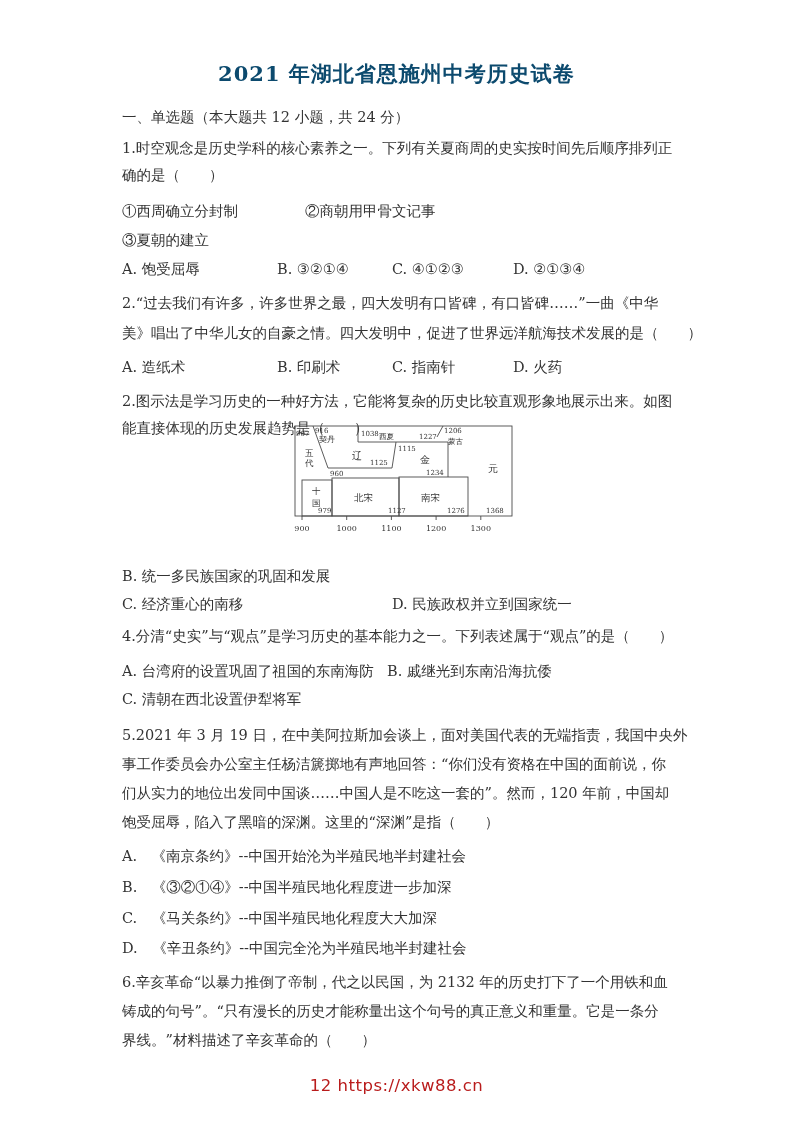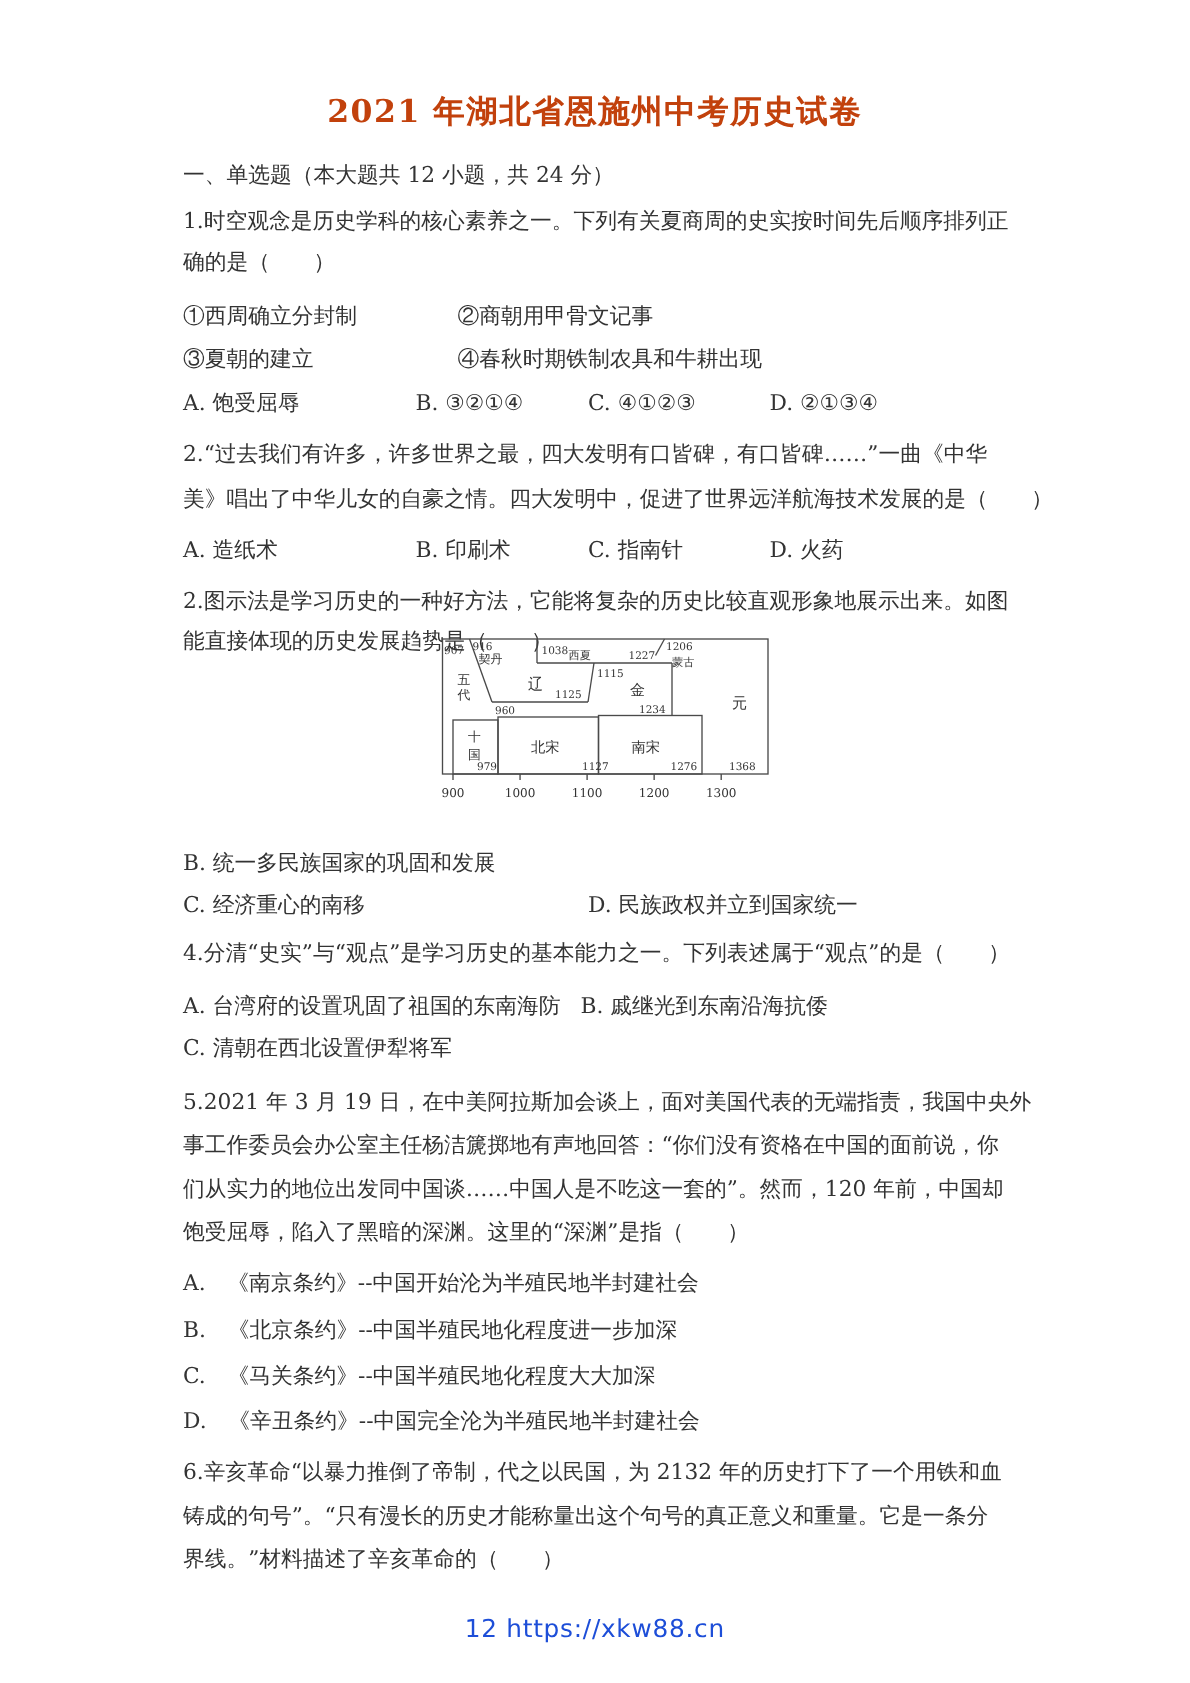--- a/index.html
+++ b/index.html
@@ -7,60 +7,59 @@
   body {
     position:relative;
     width:793px; height:1122px;
     font-family:"DejaVu Serif","Liberation Serif",serif;
     color:#333333;
     overflow:hidden;
   }
   .title {
     position:absolute; top:60px; left:0; width:793px;
     text-align:center; font-size:21px; font-weight:bold;
-    letter-spacing:1px; color:#c2410c;
+    letter-spacing:1px; color:#0c4a6e;
   }
   .line {
     position:absolute; left:122px; width:556px;
     font-size:14.5px; line-height:22px; white-space:pre; color:#333;
   }
   .row {
     position:absolute; left:122px; width:556px;
     display:flex; font-size:14.5px; line-height:22px; white-space:pre; color:#333;
   }
   .row span { display:inline-block; }
   .w183{width:183px} .w155{width:155px} .w115{width:115px} .w121{width:121px}
   .w270{width:270px} .w265{width:265px}
   .diagram {
     position:absolute; left:292px; top:423px; width:226px; height:113px;
   }
   .diagram svg text { font-family:"DejaVu Serif","Liberation Serif",serif; fill:#333; }
   .diagram svg path, .diagram svg rect { stroke:#4a4a4a; stroke-width:0.9; fill:none; }
   .footer {
     position:absolute; top:1076px; left:0; width:793px;
     text-align:center; font-family:"DejaVu Sans","Liberation Sans",sans-serif;
-    font-size:16.5px; color:#1d4ed8; letter-spacing:0.5px;
+    font-size:16.5px; color:#b91c1c; letter-spacing:0.5px;
   }
 </style>
 </head>
 <body>
 
 <div class="title">2021 年湖北省恩施州中考历史试卷</div>
 
 <div class="line" style="top:106px">一、单选题（本大题共 12 小题，共 24 分）</div>
 
 <div class="line" style="top:137px">1.时空观念是历史学科的核心素养之一。下列有关夏商周的史实按时间先后顺序排列正</div>
 <div class="line" style="top:164px">确的是（　　）</div>
 <div class="row" style="top:200px">
   <span class="w183">①西周确立分封制</span>
   <span>②商朝用甲骨文记事</span>
 </div>
 <div class="row" style="top:229px">
   <span class="w183">③夏朝的建立</span>
-  <span>④春秋时期铁制农具和牛耕出现</span>
 </div>
 <div class="row" style="top:258px">
   <span class="w155">A. 饱受屈辱</span>
   <span class="w115">B. ③②①④</span>
   <span class="w121">C. ④①②③</span>
   <span>D. ②①③④</span>
 </div>
 
 <div class="line" style="top:292px">2.“过去我们有许多，许多世界之最，四大发明有口皆碑，有口皆碑……”一曲《中华</div>
 <div class="line" style="top:322px">美》唱出了中华儿女的自豪之情。四大发明中，促进了世界远洋航海技术发展的是（　　）</div>
@@ -138,21 +137,21 @@
 </div>
 <div class="row" style="top:688px">
   <span class="w265">C. 清朝在西北设置伊犁将军</span>
 </div>
 
 <div class="line" style="top:724px">5.2021 年 3 月 19 日，在中美阿拉斯加会谈上，面对美国代表的无端指责，我国中央外</div>
 <div class="line" style="top:753px">事工作委员会办公室主任杨洁篪掷地有声地回答：“你们没有资格在中国的面前说，你</div>
 <div class="line" style="top:782px">们从实力的地位出发同中国谈……中国人是不吃这一套的”。然而，120 年前，中国却</div>
 <div class="line" style="top:811px">饱受屈辱，陷入了黑暗的深渊。这里的“深渊”是指（　　）</div>
 <div class="line" style="top:845px">A.　《南京条约》--中国开始沦为半殖民地半封建社会</div>
-<div class="line" style="top:876px">B.　《北京条约》--中国半殖民地化程度进一步加深</div>
+<div class="line" style="top:876px">B.　《③②①④》--中国半殖民地化程度进一步加深</div>
 <div class="line" style="top:907px">C.　《马关条约》--中国半殖民地化程度大大加深</div>
 <div class="line" style="top:937px">D.　《辛丑条约》--中国完全沦为半殖民地半封建社会</div>
 
 <div class="line" style="top:971px">6.辛亥革命“以暴力推倒了帝制，代之以民国，为 2132 年的历史打下了一个用铁和血</div>
 <div class="line" style="top:1000px">铸成的句号”。“只有漫长的历史才能称量出这个句号的真正意义和重量。它是一条分</div>
 <div class="line" style="top:1029px">界线。”材料描述了辛亥革命的（　　）</div>
 
 <div class="footer">12 https://xkw88.cn</div>
 
 </body></html>

